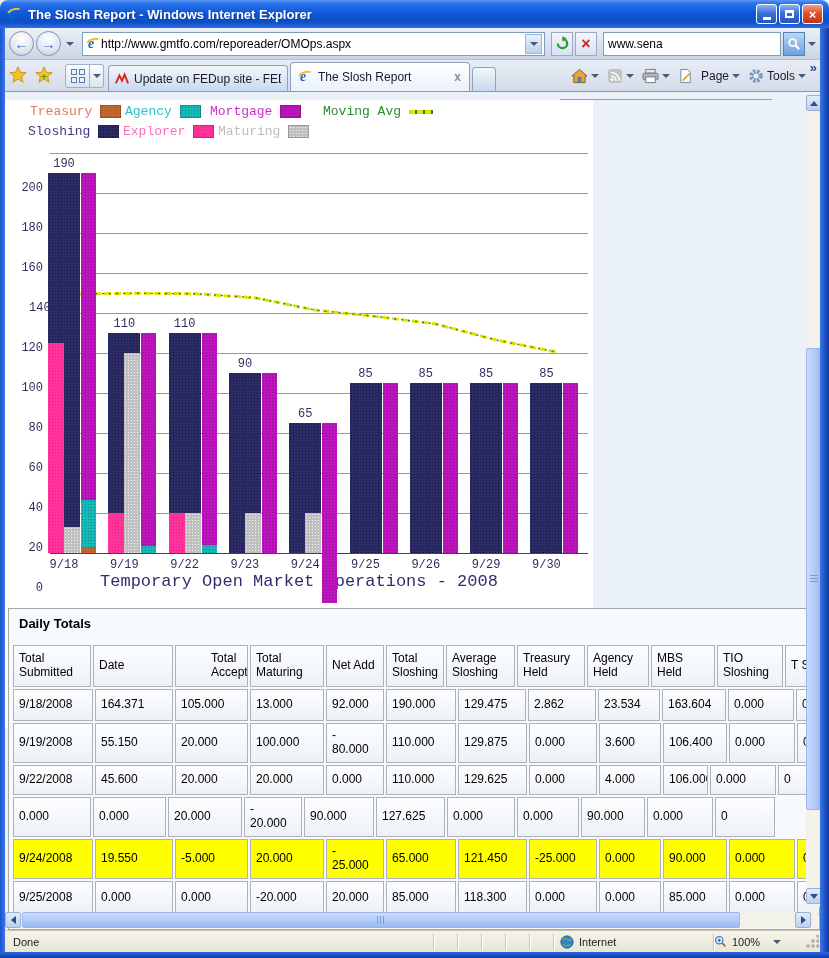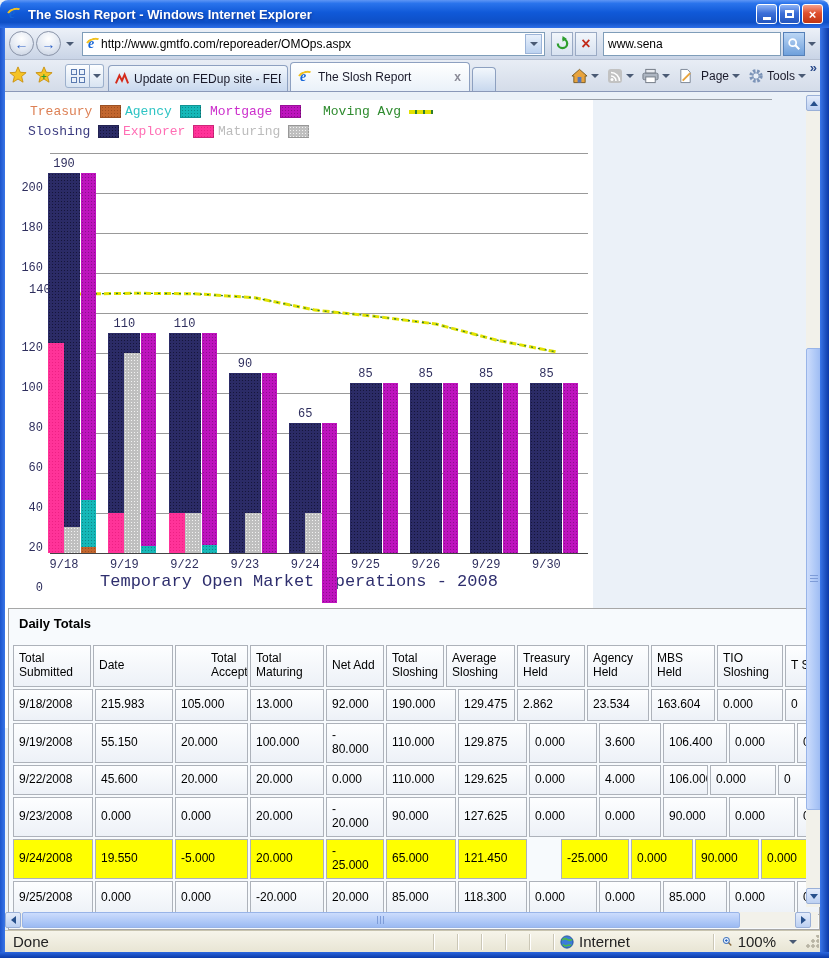--- a/index.html
+++ b/index.html
@@ -122,28 +122,28 @@
   .vthumb { position:absolute; left:0; top:253px; width:16px; height:462px; border:1px solid #98B4E8; border-radius:2px;
     background:linear-gradient(90deg,#CCDCFC 0%,#AEC8F7 60%,#9CBAF2 100%); display:flex; align-items:center; justify-content:center; }
   .vthumb .grip { width:8px; height:8px; background:repeating-linear-gradient(180deg,#7E9CD8 0 1px,transparent 1px 3px); }
   .hthumb { position:absolute; left:17px; top:0; width:718px; height:16px; border:1px solid #98B4E8; border-radius:2px;
     background:linear-gradient(180deg,#CCDCFC 0%,#AEC8F7 60%,#9CBAF2 100%); display:flex; align-items:center; justify-content:center; }
   .hthumb .grip { width:8px; height:8px; background:repeating-linear-gradient(90deg,#7E9CD8 0 1px,transparent 1px 3px); }
 
   
   .statusbar { position:absolute; left:5px; top:930px; width:815px; height:22px;
     background:linear-gradient(180deg,#F6F4EA 0%,#E8E5D4 100%); border-top:1px solid #C8C4B0;
-    display:flex; align-items:center; font-size:15px; color:#222; }
+    display:flex; align-items:center; font-size:11px; color:#222; }
   .st-done { padding-left:8px; flex:1; }
   .st-sep { width:24px; height:16px; border-left:1px solid #CBC7B6; box-shadow:inset 1px 0 0 #fff; }
   .st-zone { width:160px; height:16px; border-left:1px solid #CBC7B6; box-shadow:inset 1px 0 0 #fff;
     display:flex; align-items:center; padding-left:6px; }
   .st-zone span { margin-left:5px; }
   .st-zoom { width:92px; height:16px; border-left:1px solid #CBC7B6; box-shadow:inset 1px 0 0 #fff;
-    display:flex; align-items:center; padding-left:8px; }
+    display:flex; align-items:center; }
   .st-zoom span { margin:0 8px 0 5px; }
   .st-grip { width:14px; height:14px; margin-right:1px;
     background:radial-gradient(circle at 3px 11px,#B8B4A4 1.5px,transparent 2px),
                radial-gradient(circle at 8px 11px,#B8B4A4 1.5px,transparent 2px),
                radial-gradient(circle at 8px 6px,#B8B4A4 1.5px,transparent 2px),
                radial-gradient(circle at 13px 11px,#B8B4A4 1.5px,transparent 2px),
                radial-gradient(circle at 13px 6px,#B8B4A4 1.5px,transparent 2px),
                radial-gradient(circle at 13px 1px,#B8B4A4 1.5px,transparent 2px); }
 </style>
 </head>
@@ -327,21 +327,21 @@
           <div class="ylab" style="top: 366px;">40</div>
           <div class="gridline" style="top: 333px;"></div>
           <div class="ylab" style="top: 326px;">60</div>
           <div class="gridline" style="top: 293px;"></div>
           <div class="ylab" style="top: 286px;">80</div>
           <div class="gridline" style="top: 253px;"></div>
           <div class="ylab" style="top: 246px;">100</div>
           <div class="gridline" style="top: 213px;"></div>
           <div class="ylab" style="top: 206px;">120</div>
           <div class="gridline" style="top: 173px;"></div>
-          <div class="ylab" style="top: 148px; padding-left: 24px;">140</div>
+          <div class="ylab" style="top: 166px; padding-left: 24px;">140</div>
           <div class="gridline" style="top: 133px;"></div>
           <div class="ylab" style="top: 126px;">160</div>
           <div class="gridline" style="top: 93px;"></div>
           <div class="ylab" style="top: 86px;">180</div>
           <div class="gridline" style="top: 53px;"></div>
           <div class="ylab" style="top: 46px;">200</div>
           <svg id="avg-svg" width="588" height="504">
             <polyline points="69,194.05 129.3,193.25 189.6,193.75 249.89999999999998,197.75 310.2,210.1 370.5,216.4 430.79999999999995,224 491.09999999999997,240 551.4,252" fill="none" stroke="#E2E200" stroke-width="3" stroke-dasharray="7 3"></polyline>
             <polyline points="69,194.05 129.3,193.25 189.6,193.75 249.89999999999998,197.75 310.2,210.1 370.5,216.4 430.79999999999995,224 491.09999999999997,240 551.4,252" fill="none" stroke="#2E7D2E" stroke-width="1.3" stroke-dasharray="2 5"></polyline>
           </svg>
@@ -412,26 +412,26 @@
             <div class="cell" style="width: 58px; min-height: 42px;">Total Sloshing</div>
             <div class="cell" style="width: 69px; min-height: 42px;">Average Sloshing</div>
             <div class="cell" style="width: 68px; min-height: 42px;">Treasury Held</div>
             <div class="cell" style="width: 62px; min-height: 42px;">Agency Held</div>
             <div class="cell" style="width: 64px; min-height: 42px;">MBS Held</div>
             <div class="cell" style="width: 66px; min-height: 42px;">TIO Sloshing</div>
             <div class="cell" style="width: 60px; min-height: 42px;">T S</div>
           </div>
           <div class="trow">
             <div class="cell" style="width: 80px; min-height: 32px;">9/18/2008</div>
-            <div class="cell" style="width: 78px; min-height: 32px;">215.983</div>
+            <div class="cell" style="width: 78px; min-height: 32px;">164.371</div>
             <div class="cell" style="width: 73px; min-height: 32px;">105.000</div>
             <div class="cell" style="width: 74px; min-height: 32px;">13.000</div>
             <div class="cell" style="width: 58px; min-height: 32px;">92.000</div>
             <div class="cell" style="width: 70px; min-height: 32px;">190.000</div>
-            <div class="cell" style="width: 57px; min-height: 32px;">129.475</div>
+            <div class="cell" style="width: 68px; min-height: 32px;">129.475</div>
             <div class="cell" style="width: 68px; min-height: 32px;">2.862</div>
             <div class="cell" style="width: 62px; min-height: 32px;">23.534</div>
             <div class="cell" style="width: 64px; min-height: 32px;">163.604</div>
             <div class="cell" style="width: 66px; min-height: 32px;">0.000</div>
             <div class="cell" style="width: 60px; min-height: 32px;">0</div>
           </div>
           <div class="trow">
             <div class="cell" style="width: 80px; min-height: 40px;">9/19/2008</div>
             <div class="cell" style="width: 78px; min-height: 40px;">55.150</div>
             <div class="cell" style="width: 73px; min-height: 40px;">20.000</div>
@@ -454,21 +454,20 @@
             <div class="cell" style="width: 58px; min-height: 30px;">0.000</div>
             <div class="cell" style="width: 70px; min-height: 30px;">110.000</div>
             <div class="cell" style="width: 69px; min-height: 30px;">129.625</div>
             <div class="cell" style="width: 68px; min-height: 30px;">0.000</div>
             <div class="cell" style="width: 62px; min-height: 30px;">4.000</div>
             <div class="cell" style="width: 45px; min-height: 30px;">106.000</div>
             <div class="cell" style="width: 66px; min-height: 30px;">0.000</div>
             <div class="cell" style="width: 60px; min-height: 30px;">0</div>
           </div>
           <div class="trow">
-            <div class="cell" style="width: 80px; min-height: 40px;">9/23/2008</div>
             <div class="cell" style="width: 78px; min-height: 40px;">0.000</div>
             <div class="cell" style="width: 73px; min-height: 40px;">0.000</div>
             <div class="cell" style="width: 74px; min-height: 40px;">20.000</div>
             <div class="cell" style="width: 58px; min-height: 40px;">-
 20.000</div>
             <div class="cell" style="width: 70px; min-height: 40px;">90.000</div>
             <div class="cell" style="width: 69px; min-height: 40px;">127.625</div>
             <div class="cell" style="width: 68px; min-height: 40px;">0.000</div>
             <div class="cell" style="width: 62px; min-height: 40px;">0.000</div>
             <div class="cell" style="width: 64px; min-height: 40px;">90.000</div>
@@ -477,21 +476,21 @@
           </div>
           <div class="trow hl">
             <div class="cell" style="width: 80px; min-height: 40px;">9/24/2008</div>
             <div class="cell" style="width: 78px; min-height: 40px;">19.550</div>
             <div class="cell" style="width: 73px; min-height: 40px;">-5.000</div>
             <div class="cell" style="width: 74px; min-height: 40px;">20.000</div>
             <div class="cell" style="width: 58px; min-height: 40px;">-
 25.000</div>
             <div class="cell" style="width: 70px; min-height: 40px;">65.000</div>
             <div class="cell" style="width: 69px; min-height: 40px;">121.450</div>
-            <div class="cell" style="width: 68px; min-height: 40px; margin-left: 32px;">-25.000</div>
+            <div class="cell" style="width: 68px; min-height: 40px;">-25.000</div>
             <div class="cell" style="width: 62px; min-height: 40px;">0.000</div>
             <div class="cell" style="width: 64px; min-height: 40px;">90.000</div>
             <div class="cell" style="width: 66px; min-height: 40px;">0.000</div>
             <div class="cell" style="width: 60px; min-height: 40px;">0</div>
           </div>
           <div class="trow">
             <div class="cell" style="width: 80px; min-height: 34px;">9/25/2008</div>
             <div class="cell" style="width: 78px; min-height: 34px;">0.000</div>
             <div class="cell" style="width: 73px; min-height: 34px;">0.000</div>
             <div class="cell" style="width: 74px; min-height: 34px;">-20.000</div>

